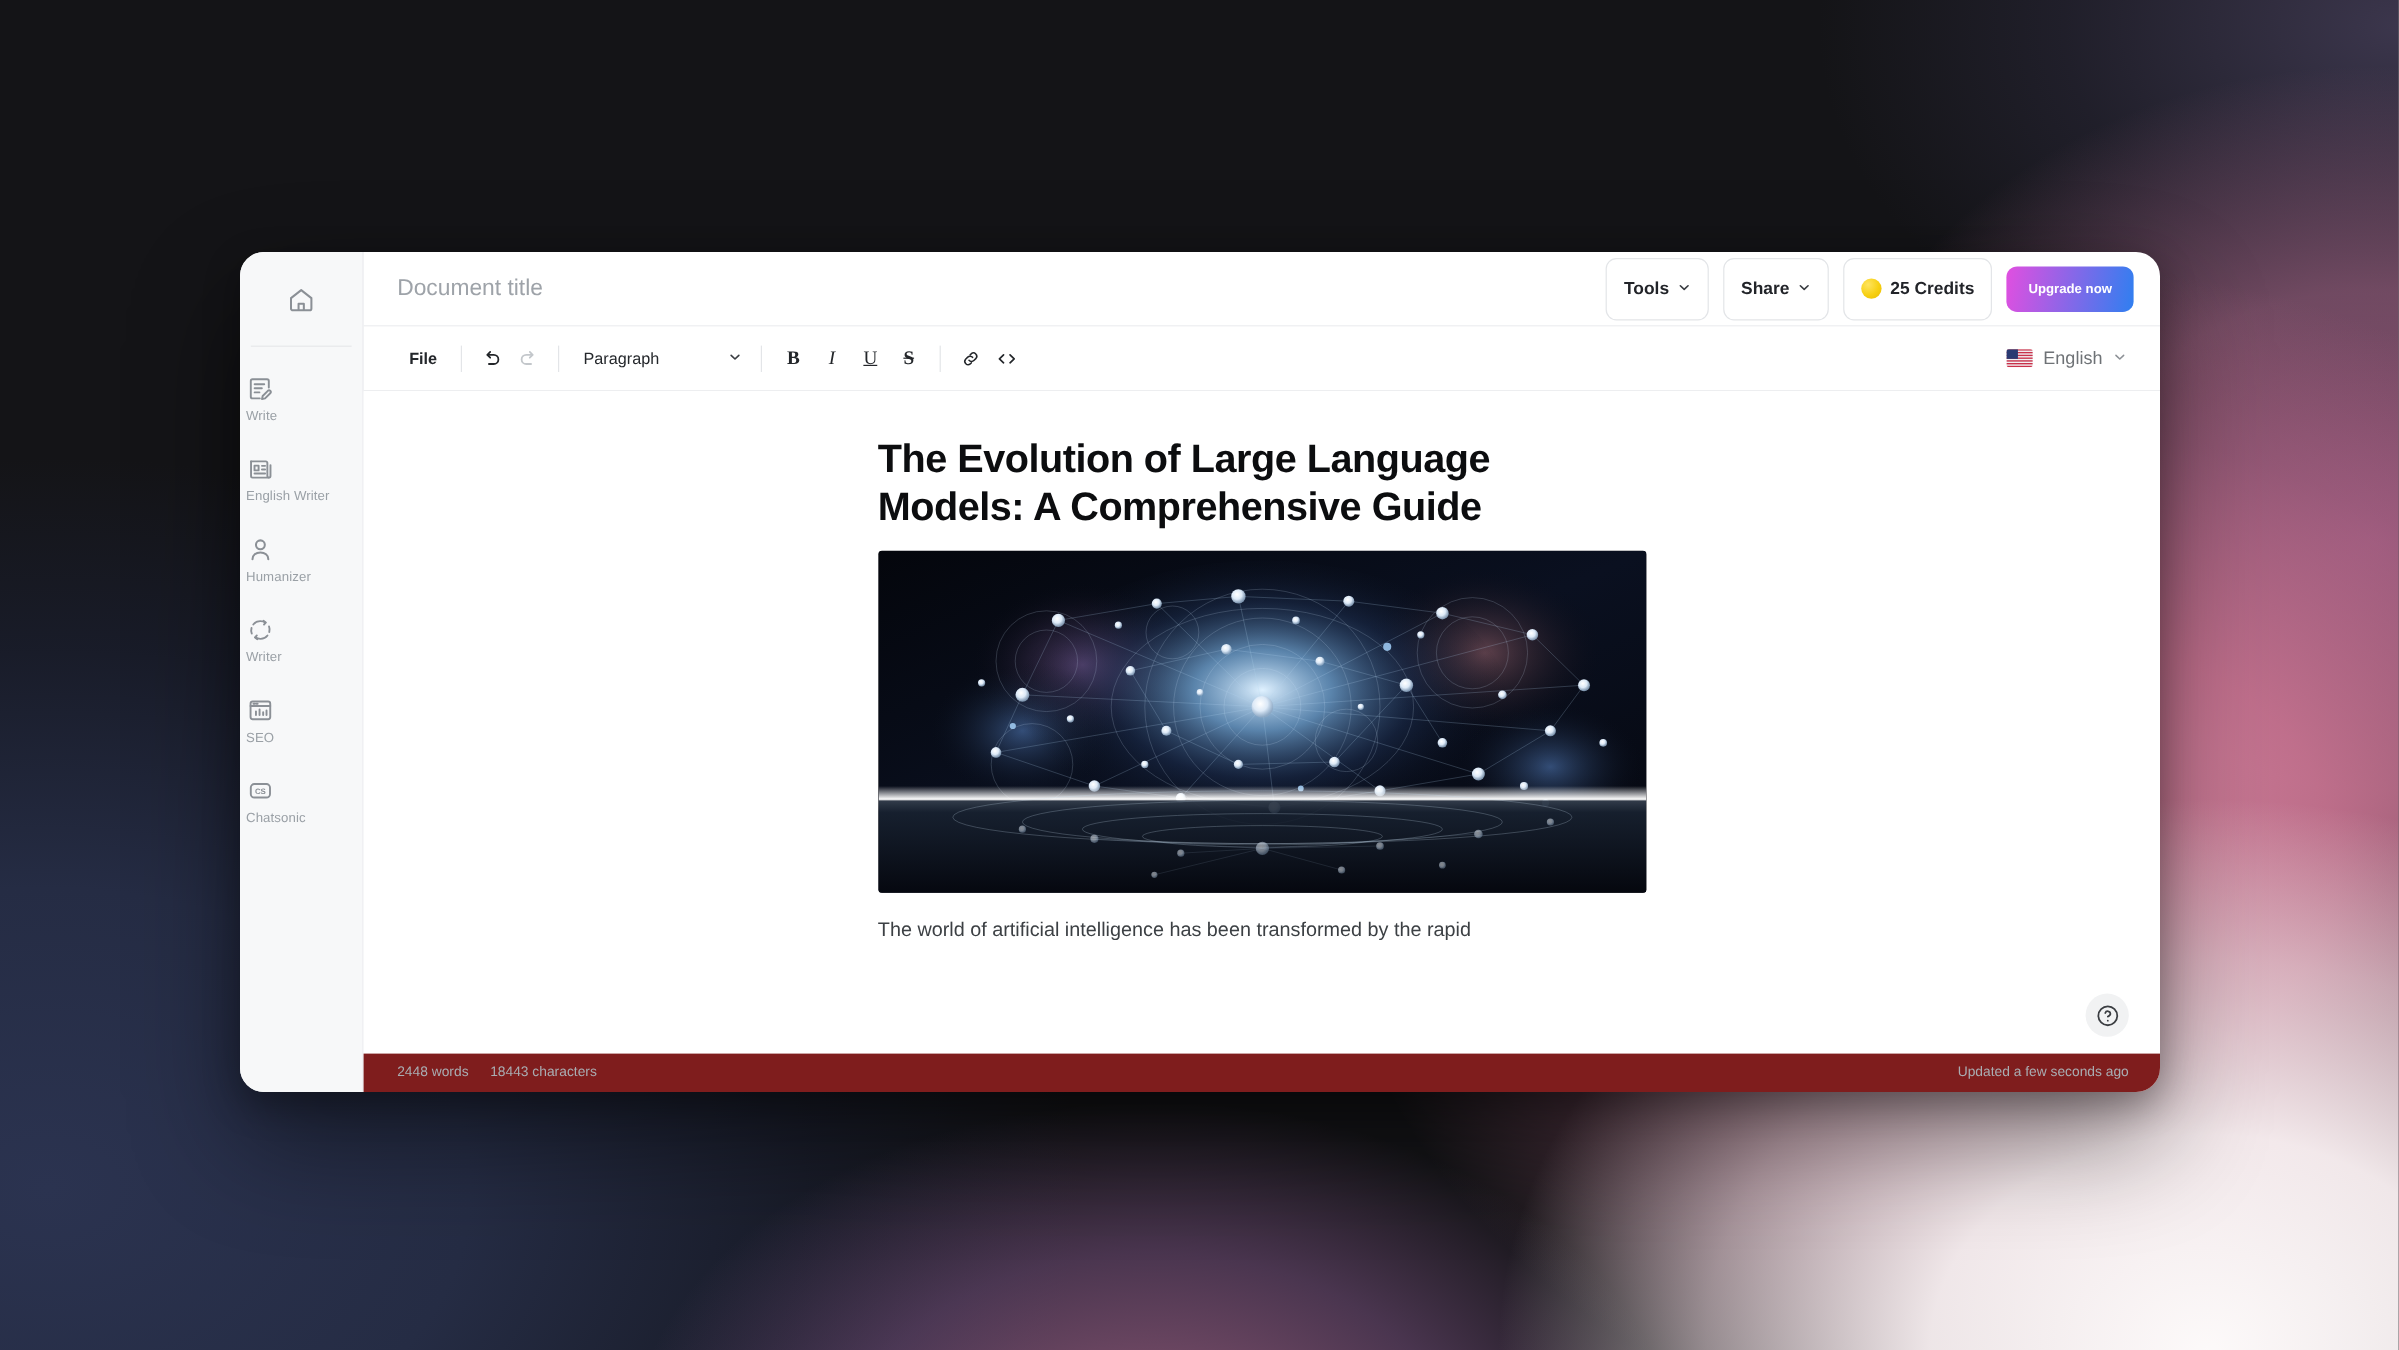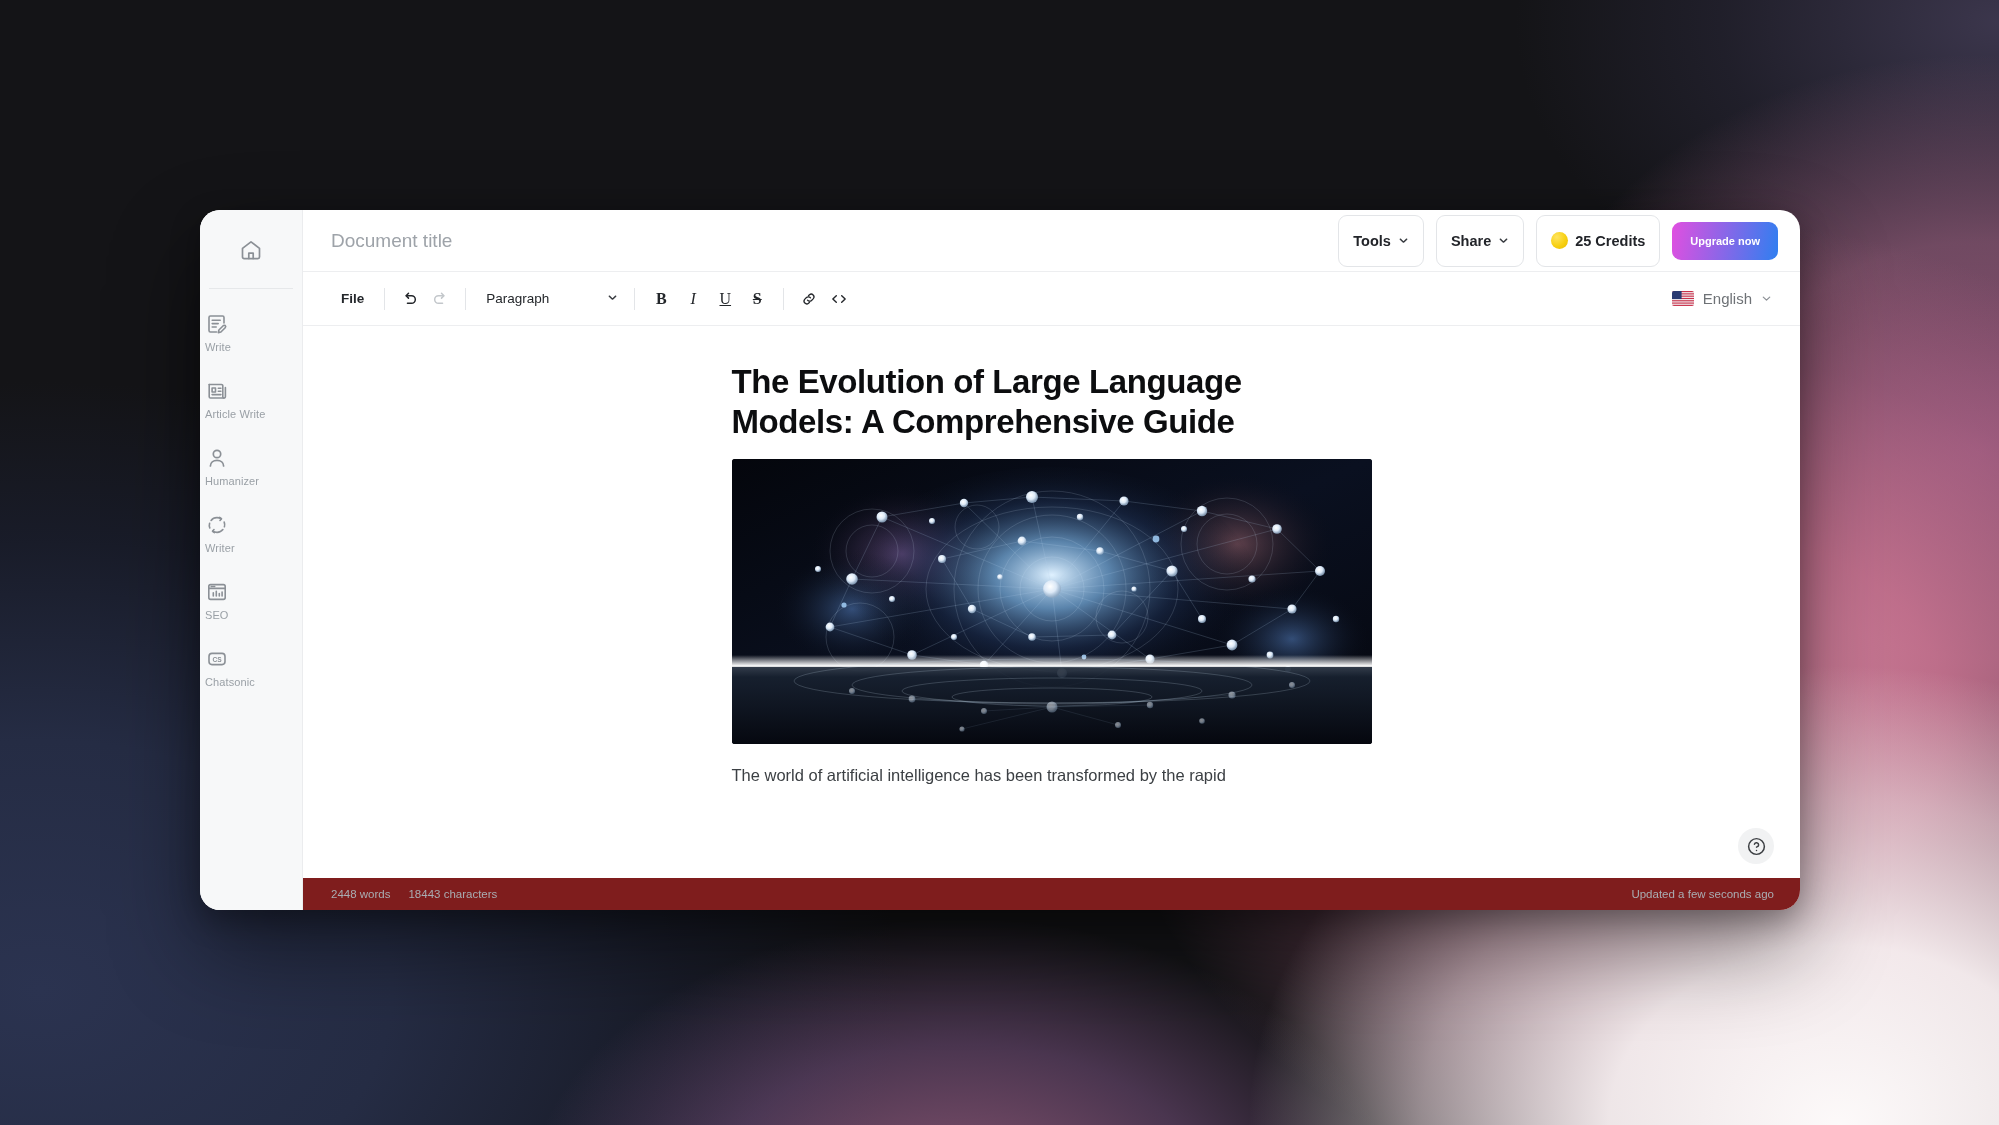--- a/index.html
+++ b/index.html
@@ -303,21 +303,21 @@
 
       <div class="side-item">
         <span>
           <svg class="side-icon" viewBox="0 0 24 24" fill="none" stroke="currentColor" stroke-width="1.6" stroke-linecap="round" stroke-linejoin="round">
             <path d="M4.2 5.5h12.3a1.3 1.3 0 0 1 1.3 1.3v10.9a1.3 1.3 0 0 0 1.3 1.3 1.3 1.3 0 0 0 1.3-1.3V8.6"></path>
             <path d="M4.2 5.5v12.2a1.3 1.3 0 0 0 1.3 1.3h13.6"></path>
             <path d="M7.1 9h3.4v4H7.1z"></path>
             <path d="M13.3 9.2h2.6M13.3 12.3h2.6M7.1 15.6h8.8"></path>
           </svg>
         </span>
-        <span class="side-label">Article Write</span>
+        <span class="side-label">English Writer</span>
       </div>
 
       <div class="side-item">
         <span>
           <svg class="side-icon" viewBox="0 0 24 24" fill="none" stroke="currentColor" stroke-width="1.7" stroke-linecap="round" stroke-linejoin="round">
             <circle cx="12" cy="8" r="3.7"></circle>
             <path d="M5.4 20c0-3.4 2.9-5.6 6.6-5.6s6.6 2.2 6.6 5.6"></path>
           </svg>
         </span>
         <span class="side-label">Humanizer</span>

